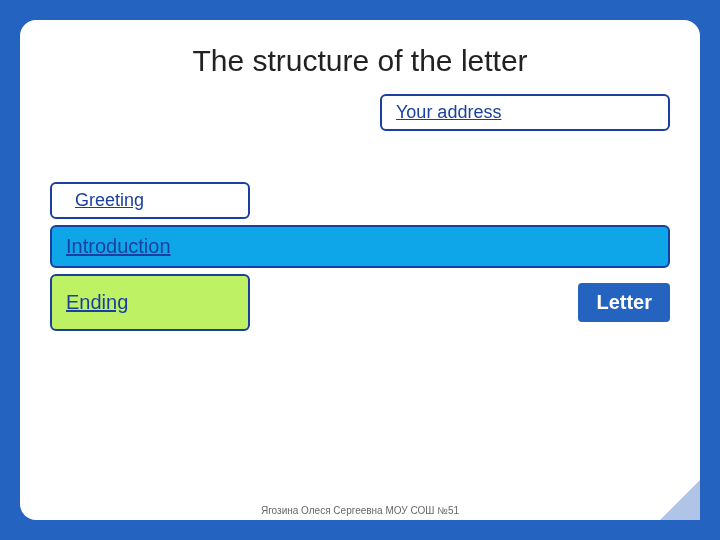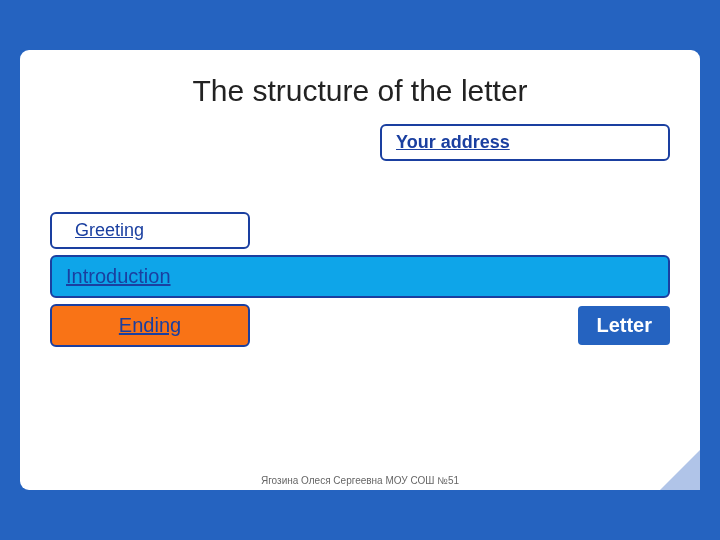--- a/index.html
+++ b/index.html
@@ -10,23 +10,23 @@
       overflow: hidden;
       background: #2563c0;
       display: flex;
       align-items: center;
       justify-content: center;
       font-family: 'Segoe UI', Arial, sans-serif;
     }
 
     .slide {
       width: 680px;
-      height: 440px;
+      height: 500px;
       background: white;
-      border-radius: 9px;
+      border-radius: 16px;
       position: relative;
       padding: 20px 30px 20px 30px;
       display: flex;
       flex-direction: column;
     }
 
     
     .slide::after {
       content: '';
       position: absolute;
@@ -63,21 +63,21 @@
       flex-direction: column;
       gap: 8px;
     }
 
     .box {
       border: 2px solid #1a3fa0;
       border-radius: 6px;
       padding: 6px 14px;
       color: #1a3fa0;
       font-size: 18px;
-      font-weight: 700;
+      font-weight: 400;
       text-decoration: underline;
       background: white;
     }
 
     
     .left-section {
       position: absolute;
       top: 88px;
       left: 0;
       right: 0;
@@ -114,27 +114,26 @@
       display: flex;
       align-items: center;
       justify-content: space-between;
       width: 100%;
     }
 
     .ending-box {
       width: 200px;
       border: 2px solid #1a3fa0;
       border-radius: 6px;
-      padding: 8px 14px;
+      padding: 15px 14px;
       color: #1a3fa0;
       font-size: 20px;
       font-weight: 500;
       text-decoration: underline;
-      background: #f97316;
-      text-align: center;
+      background: #bef264;
     }
 
     .letter-btn {
       background: #2563c0;
       color: #ffffff;
       border: none;
       border-radius: 4px;
       padding: 8px 18px;
       font-size: 20px;
       font-weight: 600;

